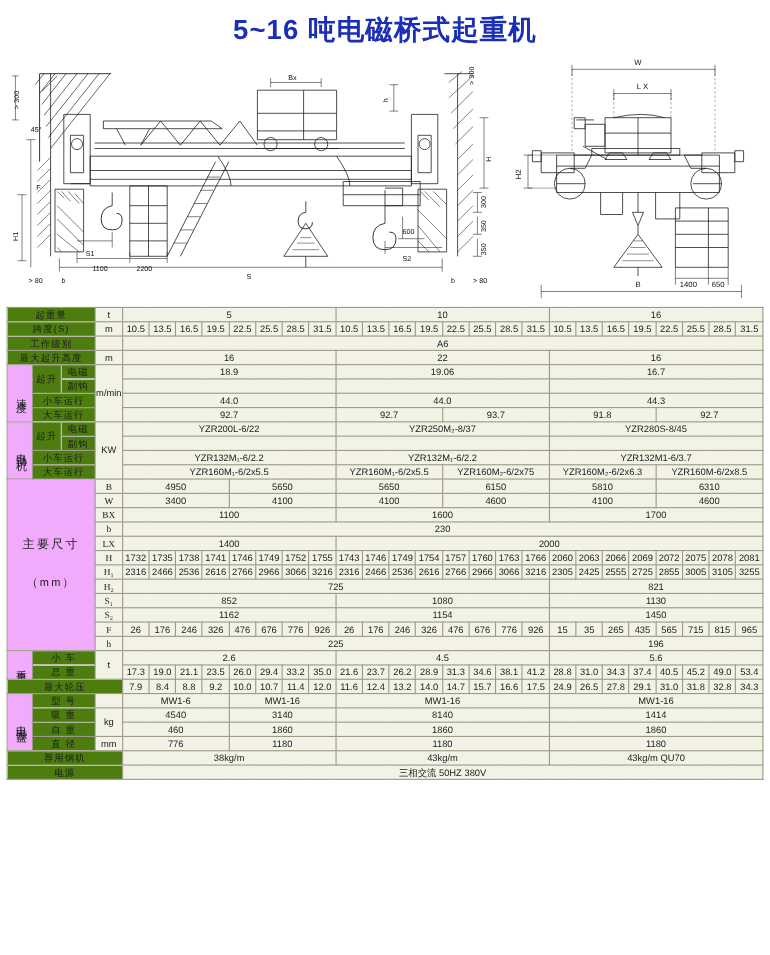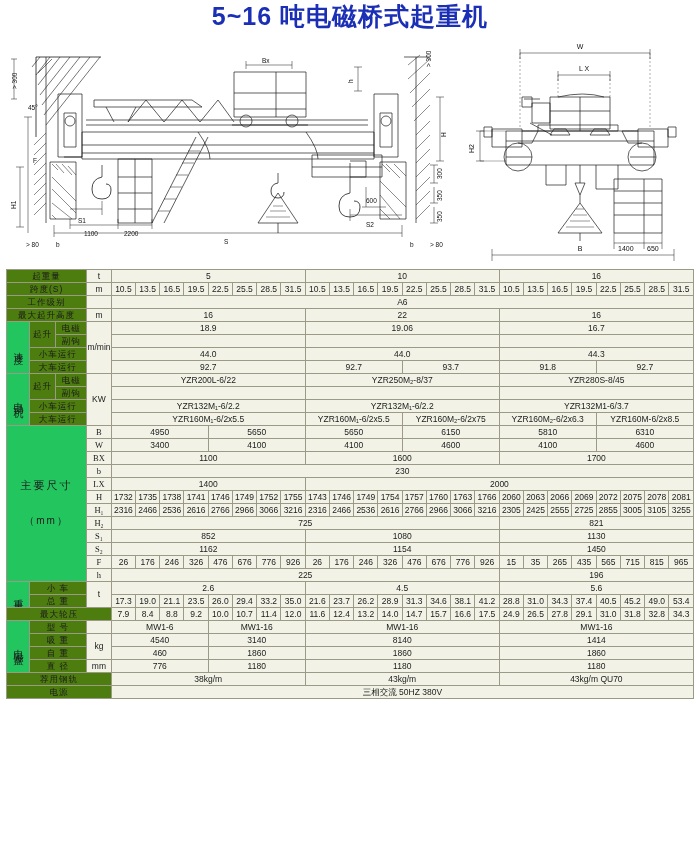--- a/index.html
+++ b/index.html
@@ -11,20 +11,21 @@
   }
   #page { position: relative; width: 700px; height: 868px; overflow: hidden; background:#fff; }
 
   
   .title {
     text-align: center;
     color: #1a2fb5;
     font-size: 25px;
     font-weight: bold;
     letter-spacing: 1px;
+    padding-top: 10px;
     padding-bottom: 4px;
   }
 
   
   .drawings { position: relative; width: 700px; height: 232px; }
   .draw-left  { position: absolute; left: 6px;  top: 0; width: 452px; height: 232px; }
   .draw-right { position: absolute; left: 462px; top: 0; width: 236px; height: 232px; }
   .draw-left svg, .draw-right svg { display:block; }
 
   
@@ -49,21 +50,21 @@
     text-align: center;
     vertical-align: middle;
     padding: 0;
     height: 13px;
     line-height: 1.05;
     color: #1b1b1b;
     white-space: nowrap;
     overflow: hidden;
   }
   td.lbl       { background: #4d7c0f; font-size: 10px; letter-spacing: 1px; }
-  td.lbl-v     { background: #22c55e; font-size: 10px; letter-spacing: 2px; }
+  td.lbl-v     { background: #f0abfc; font-size: 10px; letter-spacing: 2px; }
   td.unit      { background: #f2f3e6; font-size: 9px; }
   td.dimlbl    { background: #f2f3e6; font-size: 10px; font-family: "Liberation Serif", serif; }
   td.big       { font-size: 10px; }
   td.mid       { font-size: 9px; }
   td.sml       { font-size: 7.6px; }
   td.xsml      { font-size: 7px; margin-top: 28px; }
   td.blank     { }
   .vert {
     writing-mode: vertical-rl;
     text-orientation: upright;

